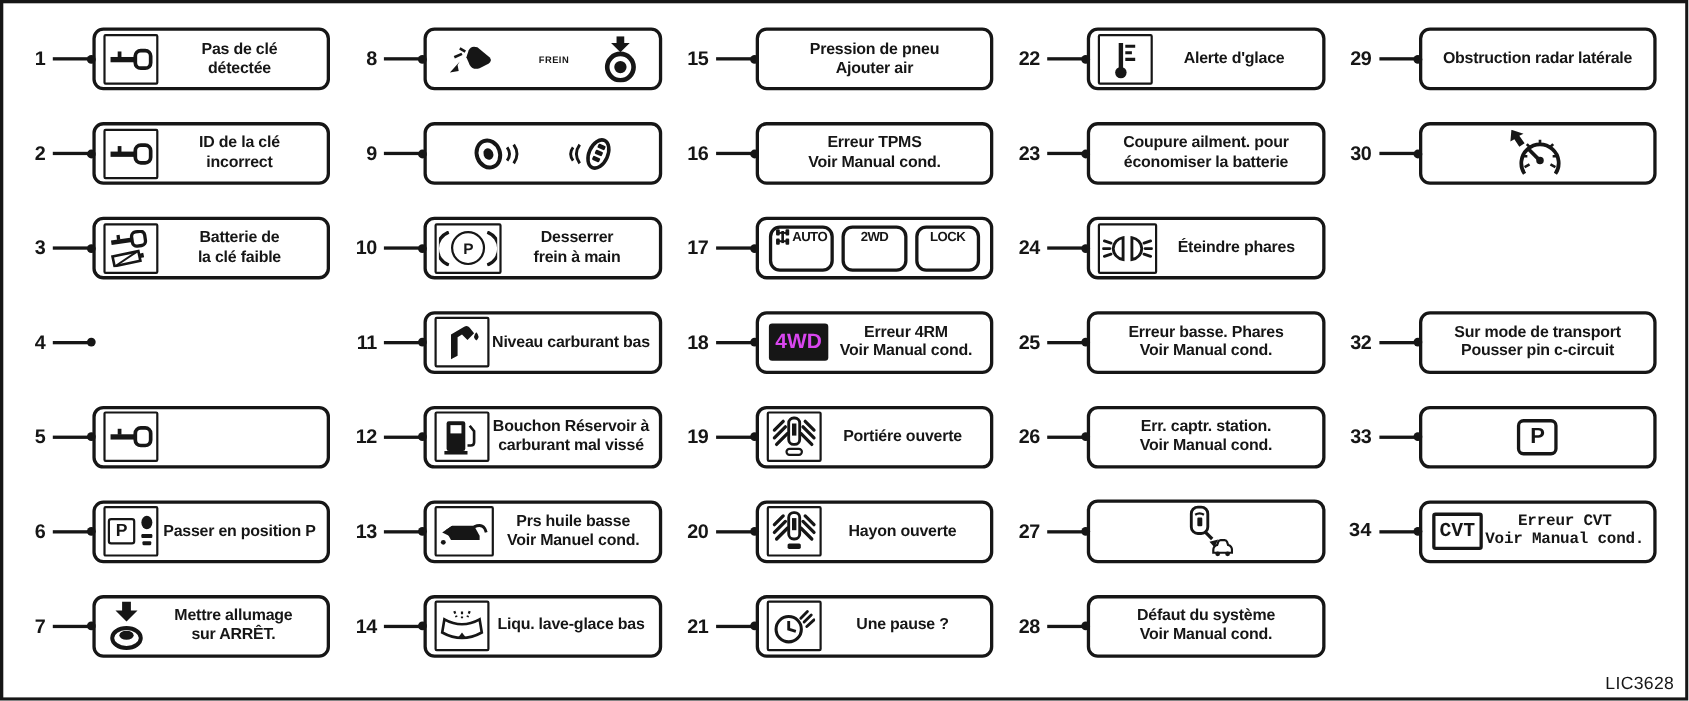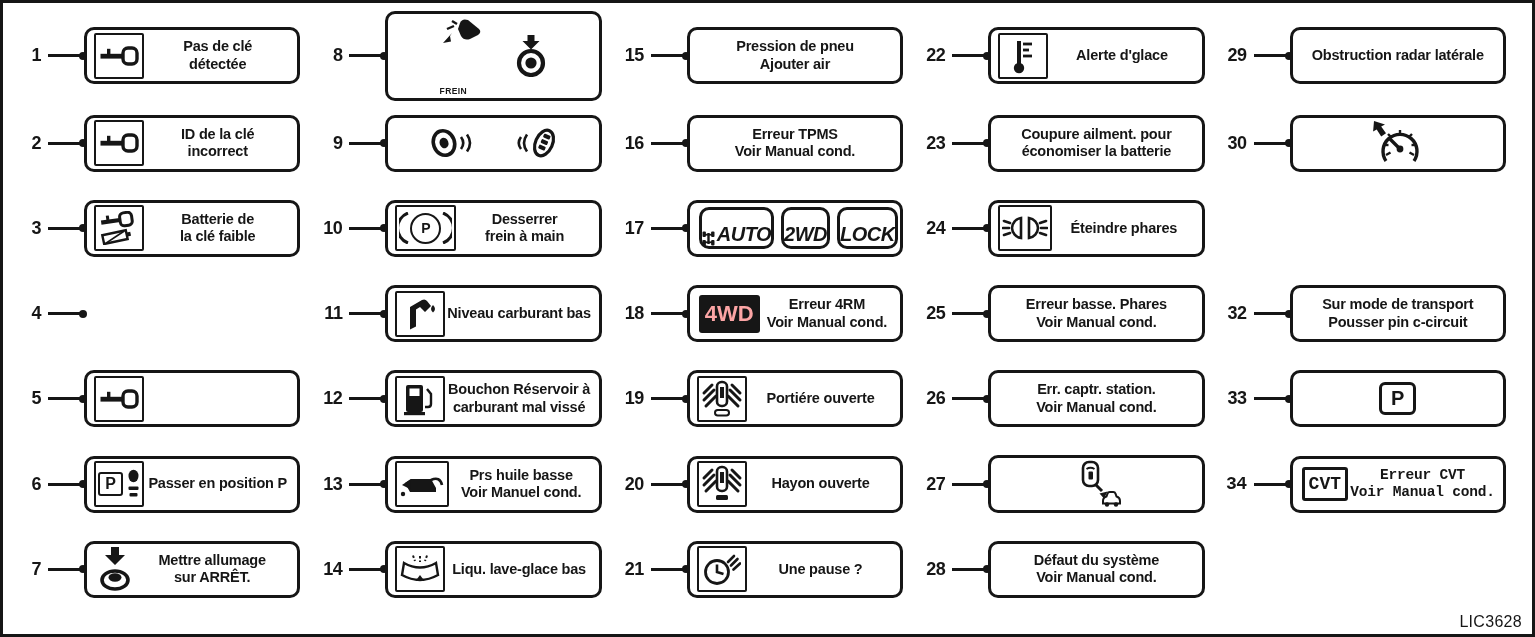--- a/index.html
+++ b/index.html
@@ -14,26 +14,26 @@
   .lead::after{content:"";position:absolute;right:-3px;top:-2.5px;width:8px;height:8px;border-radius:50%;background:#161616;}
   .box{flex:1;min-width:0;margin-right:12px;min-height:57px;border:3px solid #161616;border-radius:10px;
        display:flex;align-items:center;padding:2px 6px;box-sizing:border-box;background:#fff;}
   .msg{flex:1;text-align:center;font-size:14.5px;font-weight:700;line-height:1.2;letter-spacing:-0.2px;white-space:nowrap;}
   .msg span{display:block;}
   .iconbox{flex:none;display:flex;align-items:center;justify-content:center;border:2px solid #161616;
            border-radius:2px;min-width:50px;height:46px;margin-left:1px;padding:0 2px;box-sizing:border-box;}
   .iconplain{flex:none;display:flex;align-items:center;justify-content:center;margin-left:4px;}
   .icon{display:flex;align-items:center;justify-content:center;}
   .centerwrap{flex:1;display:flex;align-items:center;justify-content:center;gap:30px;}
-  .icon-col{display:flex;flex-direction:column;line-height:1;gap:40px;}
+  .icon-col{display:flex;align-items:center;line-height:1;gap:40px;}
   .icon-caption{font-size:8.5px;font-weight:700;margin-top:1px;letter-spacing:0.4px;}
   .modes{flex:1;display:flex;gap:7px;padding:0 3px;}
-  .mode-btn{flex:1;height:36px;border:3px solid #161616;border-radius:10px;display:flex;align-items:flex-end;
-            justify-content:center;font-size:20px;font-weight:700;gap:2px;letter-spacing:-0.5px;font-style:italic;}
-  .badge-solid{flex:none;margin-left:3px;background:#161616;color:#fca5a5;font-size:22px;font-weight:700;
+  .mode-btn{flex:1;height:36px;border:3px solid #161616;border-radius:10px;display:flex;align-items:flex-start;
+            justify-content:center;font-size:12px;font-weight:700;gap:2px;letter-spacing:-0.5px;}
+  .badge-solid{flex:none;margin-left:3px;background:#161616;color:#d946ef;font-size:19px;font-weight:700;
                padding:6px 6px;border-radius:3px;}
   .badge-outline{flex:none;margin-left:3px;border:3px solid #161616;font-size:18px;font-weight:700;
                  padding:4px 4px;border-radius:3px;}
   .pletter{display:inline-flex;align-items:center;justify-content:center;border:2.2px solid #161616;
            border-radius:3px;font-weight:700;font-size:16px;padding:1px 5px;}
   .pletter-big{font-size:20px;padding:2px 9px;border-radius:6px;border-width:3px;}
   .pbrake{display:flex;align-items:center;gap:1px;}
   .pcirc{display:flex;align-items:center;justify-content:center;width:27px;height:27px;border:2.6px solid #161616;
          border-radius:50%;font-size:14px;font-weight:700;}
   .figure-code{position:absolute;right:10px;bottom:3px;font-size:16px;letter-spacing:0.3px;}

